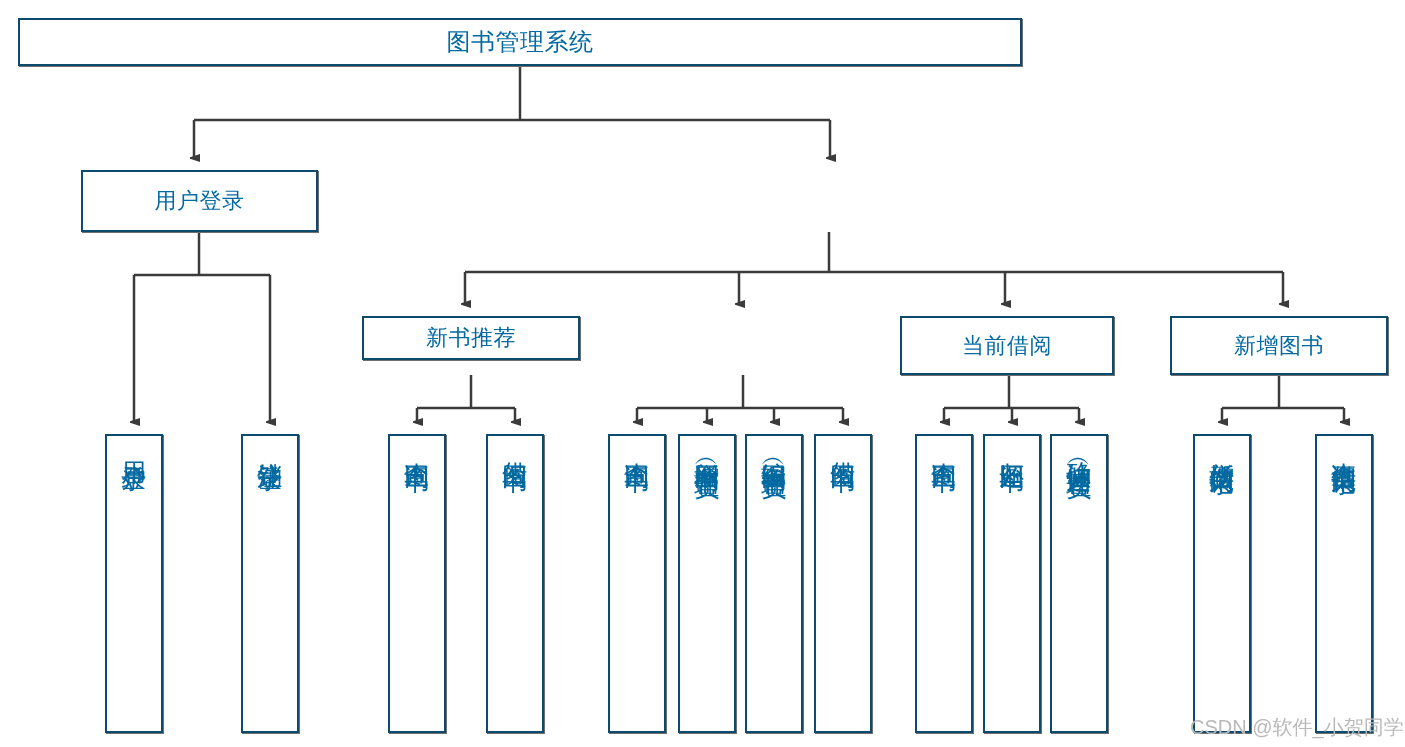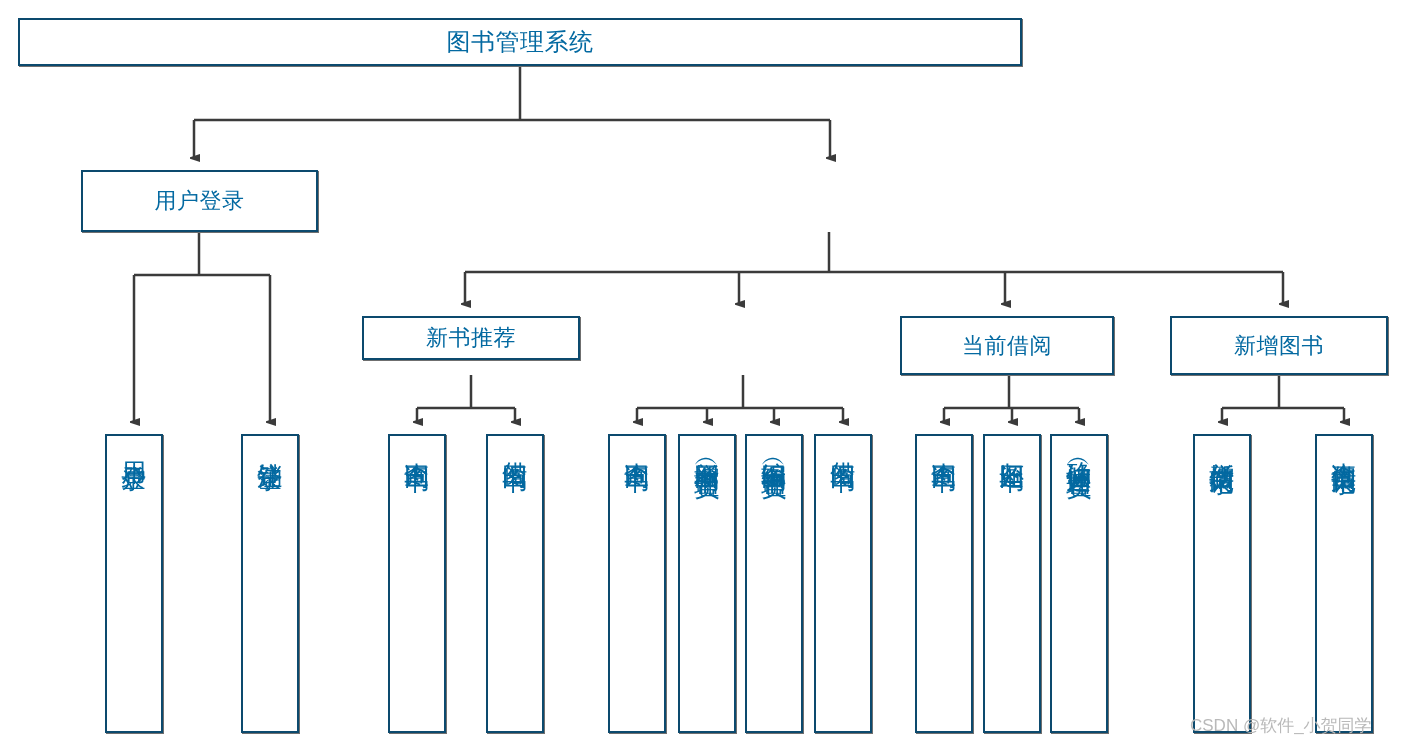--- a/index.html
+++ b/index.html
@@ -56,21 +56,21 @@
     font-size: 25px;
     line-height: 1.05;
     letter-spacing: 2px;
     margin: 0 auto;
   }
   .node.root .label { font-size: 24px; }
   .watermark {
     position: absolute;
     left: 1190px;
     top: 714px;
-    font-size: 17px;
+    font-size: 20px;
     color: #b9b9b9;
     z-index: 5;
     white-space: nowrap;
   }
 </style>
 </head>
 <body>
 
 <div id="canvas">
 

